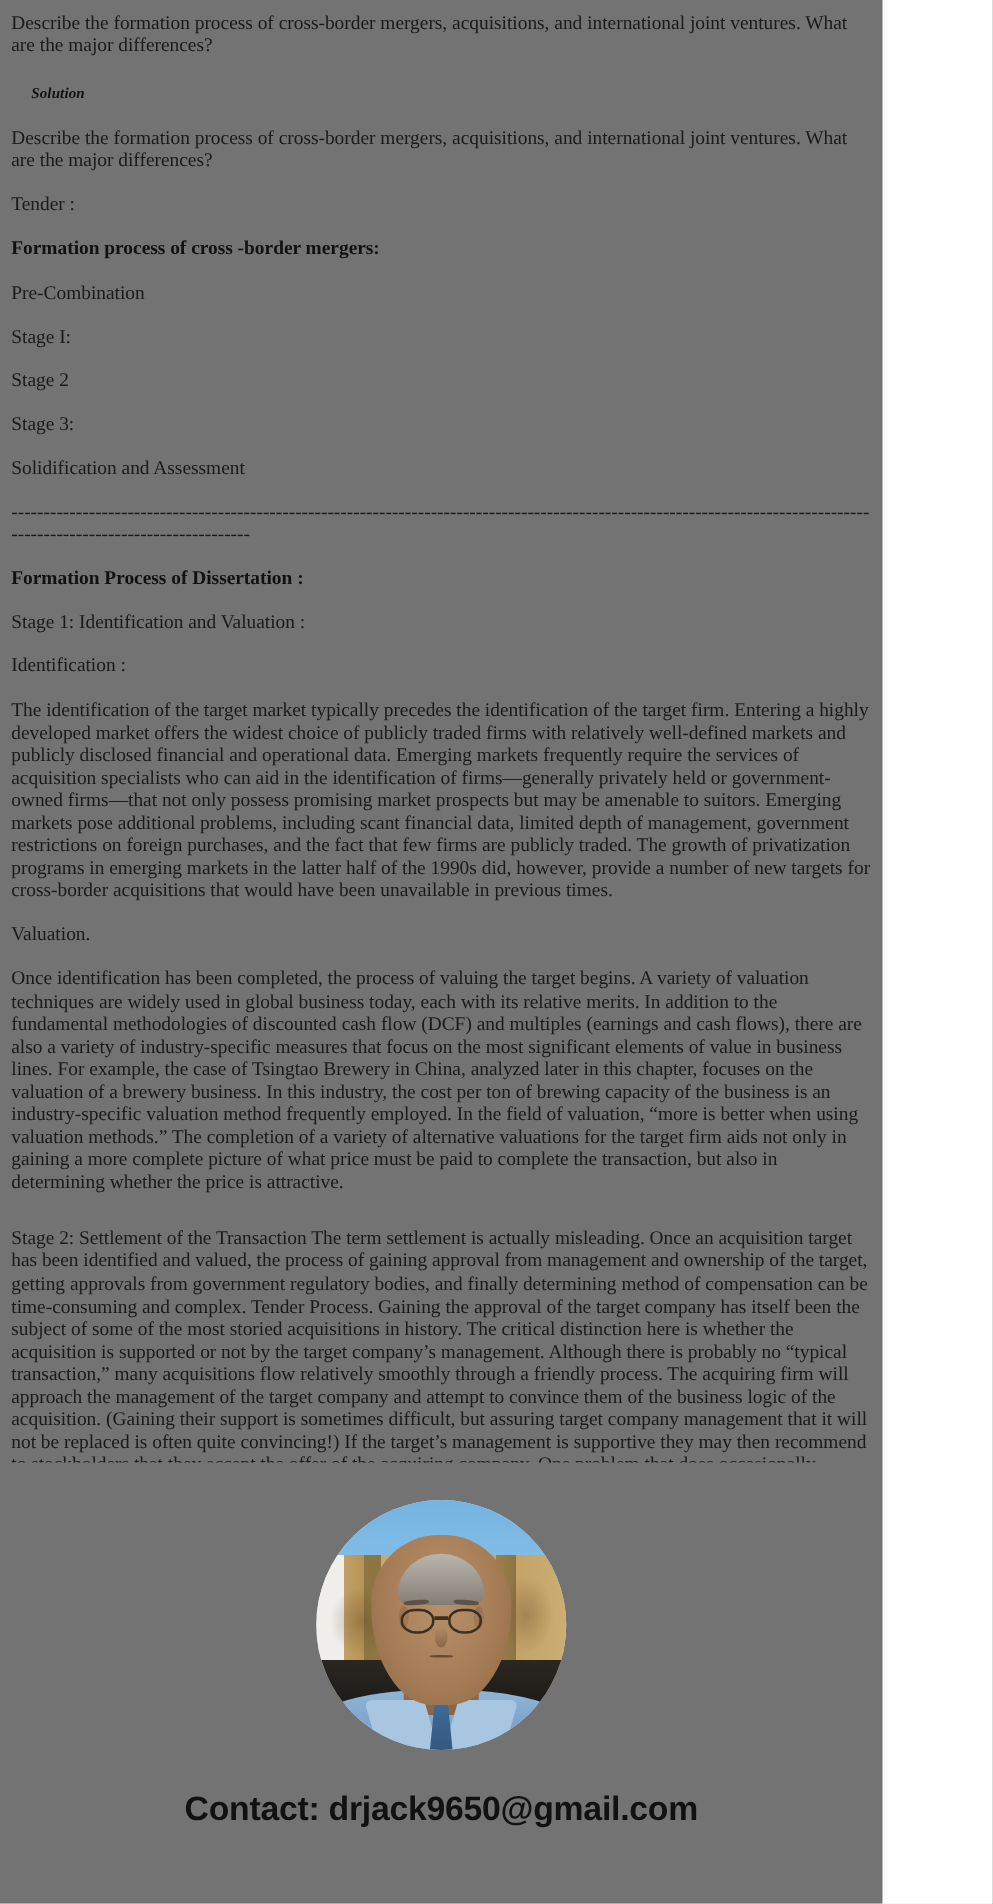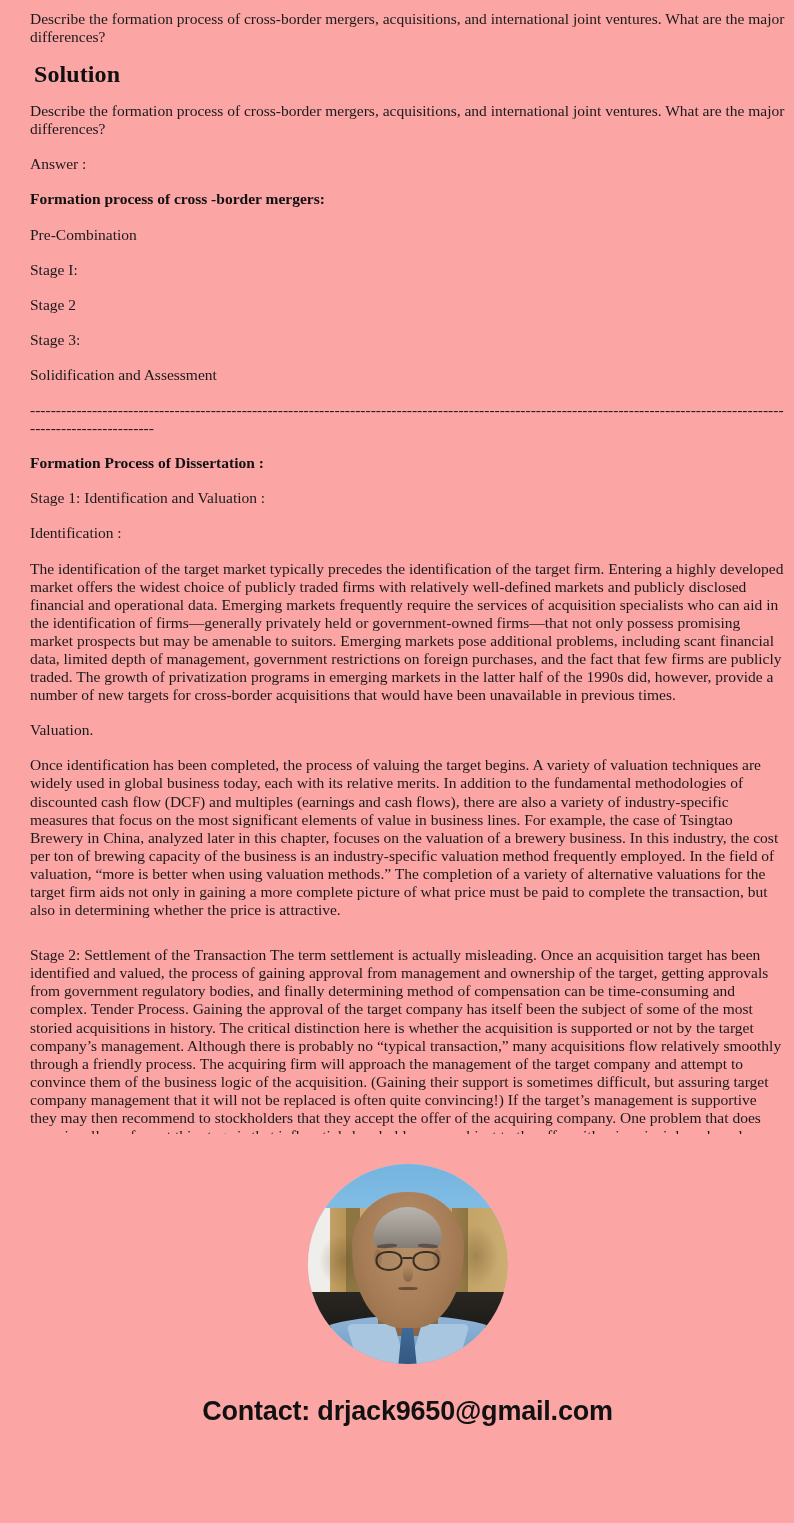--- a/index.html
+++ b/index.html
@@ -9,50 +9,50 @@
     background: #ffffff;
   }
   body {
     width: 794px;
     font-family: "Liberation Serif", "DejaVu Serif", serif;
     color: #1a1a1a;
     -webkit-font-smoothing: antialiased;
   }
   .page {
     position: relative;
-    width: 794px;
+    width: 706px;
     min-height: 1523px;
-    background: #fca5a5;
+    background: #737373;
     box-sizing: border-box;
     overflow: hidden;
-    padding-left: 21px;
   }
   .doc {
     padding: 0 9px 0 9px;
     box-sizing: border-box;
   }
   p.para {
     margin: 0 0 17px 0;
     font-size: 15.5px;
     line-height: 18.1px;
     text-align: left;
     color: #1a1a1a;
     word-wrap: break-word;
     overflow-wrap: break-word;
   }
   p.para:first-child {
     margin-top: 10px;
   }
   h2.solution-heading {
-    margin: 0 0 17px 4px;
-    font-size: 24px;
+    margin: 0 0 17px 16px;
+    font-size: 12px;
     line-height: 22px;
     font-weight: bold;
     color: #111111;
     letter-spacing: 0.1px;
+    font-style: italic;
   }
   p.para.bold {
     font-weight: bold;
     color: #111111;
   }
   p.separator {
     margin: 0 0 17px 0;
     font-size: 15.5px;
     line-height: 18.1px;
     color: #1a1a1a;
@@ -277,21 +277,21 @@
 <div class="page">
 
   <div class="doc">
 
     <p class="para">Describe the formation process of cross-border mergers, acquisitions, and international joint ventures. What are the major differences?</p>
 
     <h2 class="solution-heading">Solution</h2>
 
     <p class="para">Describe the formation process of cross-border mergers, acquisitions, and international joint ventures. What are the major differences?</p>
 
-    <p class="para">Answer :</p>
+    <p class="para">Tender :</p>
 
     <p class="para bold">Formation process of cross -border mergers:</p>
 
     <p class="para">Pre-Combination</p>
 
     <p class="para">Stage I:</p>
 
     <p class="para">Stage 2</p>
 
     <p class="para">Stage 3:</p>

